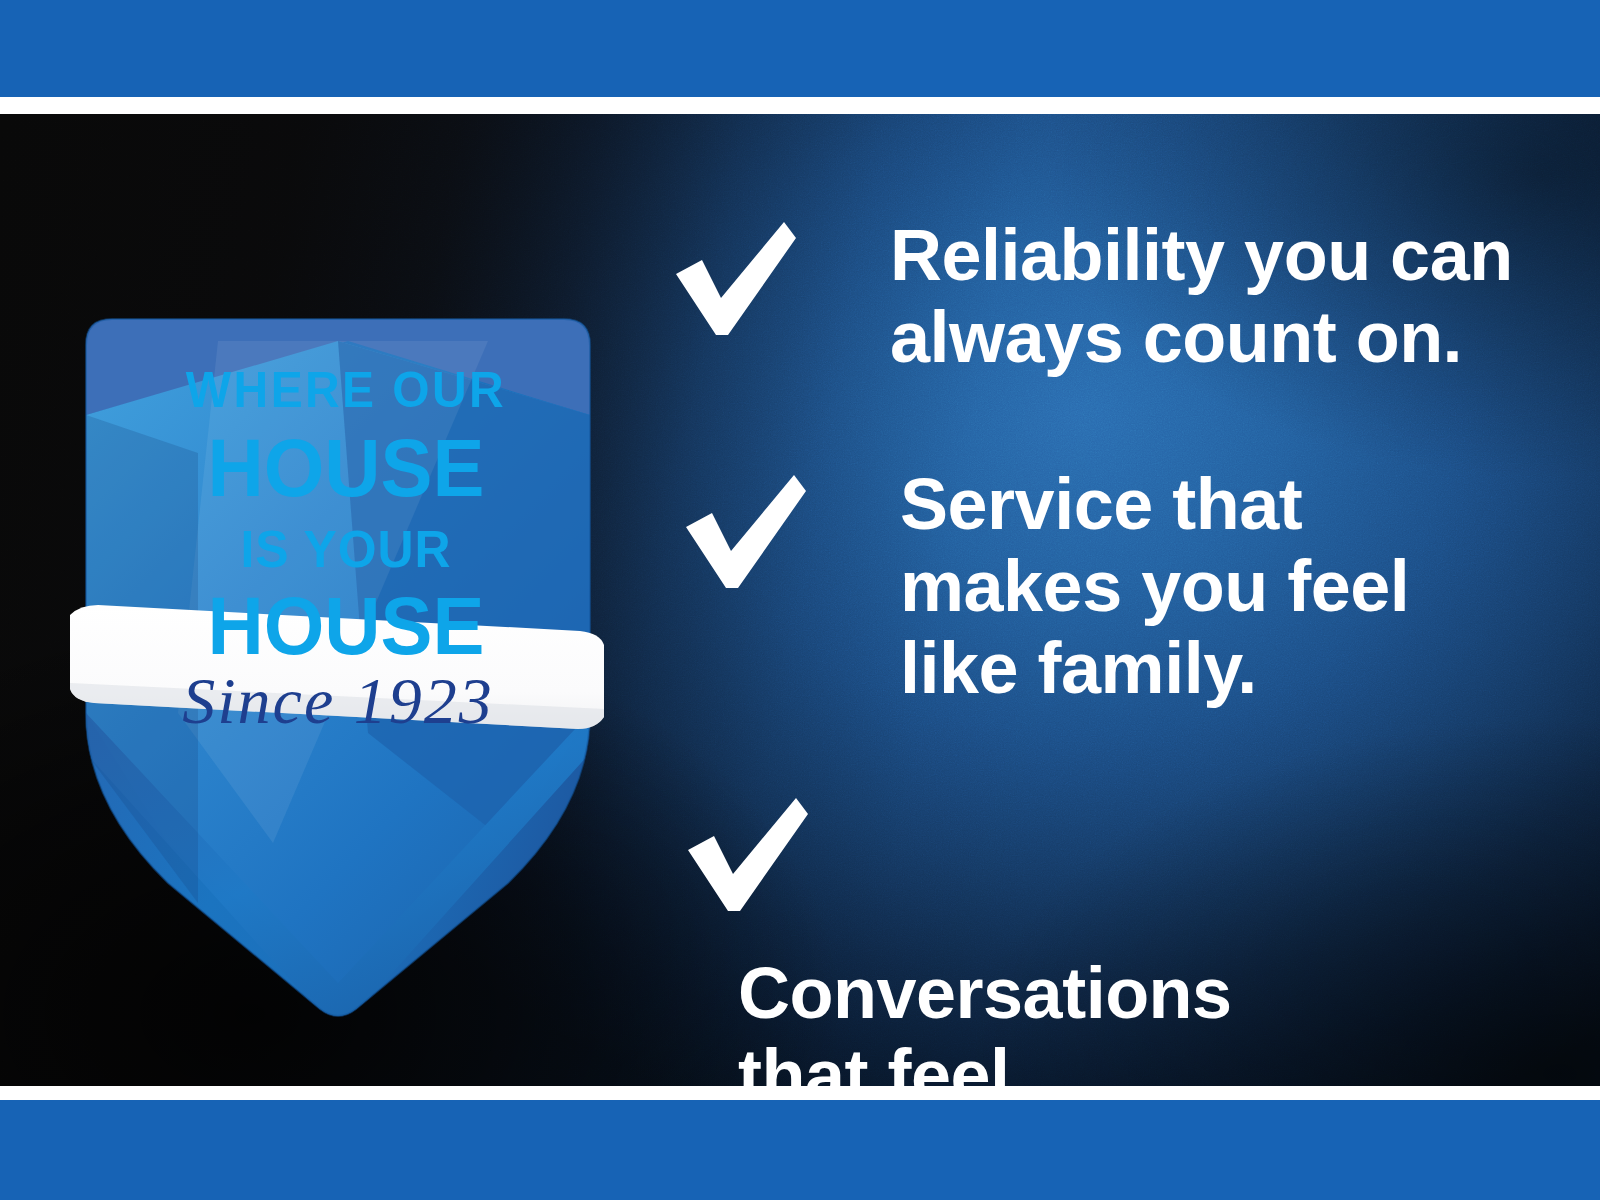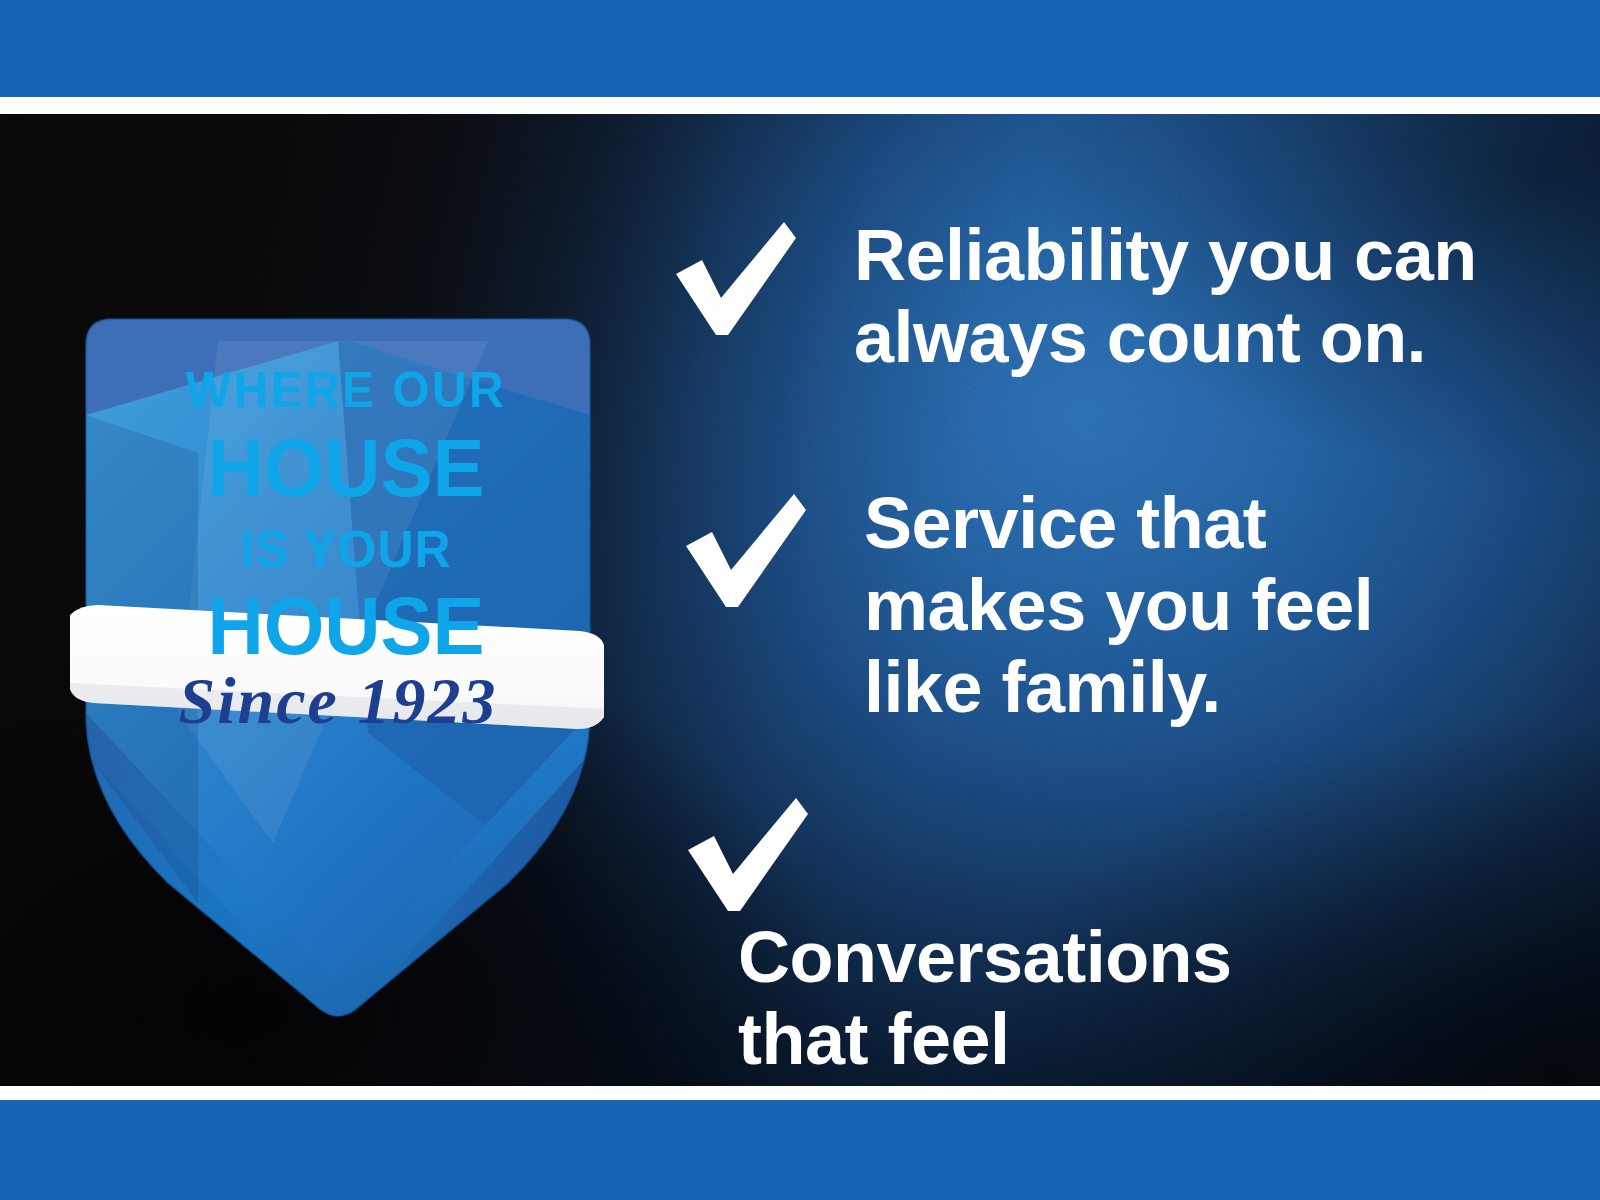--- a/index.html
+++ b/index.html
@@ -140,41 +140,42 @@
 
   .ribbon-text {
     position: absolute;
     left: 0;
     top: 385px;
     width: 540px;
     text-align: center;
     color: #1e3f8f;
     font-family: "Liberation Serif", serif;
     font-style: italic;
-    font-weight: 700;
+    font-weight: 400;
     font-size: 66px;
     letter-spacing: 2px;
     line-height: 1;
     user-select: none;
   }
 
   
   .bullets {
     position: absolute;
     left: 668px;
     top: 100px;    
     width: 900px;
   }
   .bullet {
     position: absolute;
     display: flex;
     align-items: flex-start;
+    gap: 36px;
   }
   .bullet-1 { top: 0px;   left: 0px;  }
-  .bullet-2 { top: 268px; left: 10px; justify-content: center; }
+  .bullet-2 { top: 249px; left: 10px; justify-content: center; }
   .bullet-3 { top: 570px; left: 12px; flex-direction: column; }
 
   .check-icon {
     flex: none;
     width: 128px;
     height: 118px;
     margin-top: 8px;
   }
   .bullet-2 .check-icon { margin-top: 12px; }
   .bullet-3 .check-icon { margin-top: 14px; }

